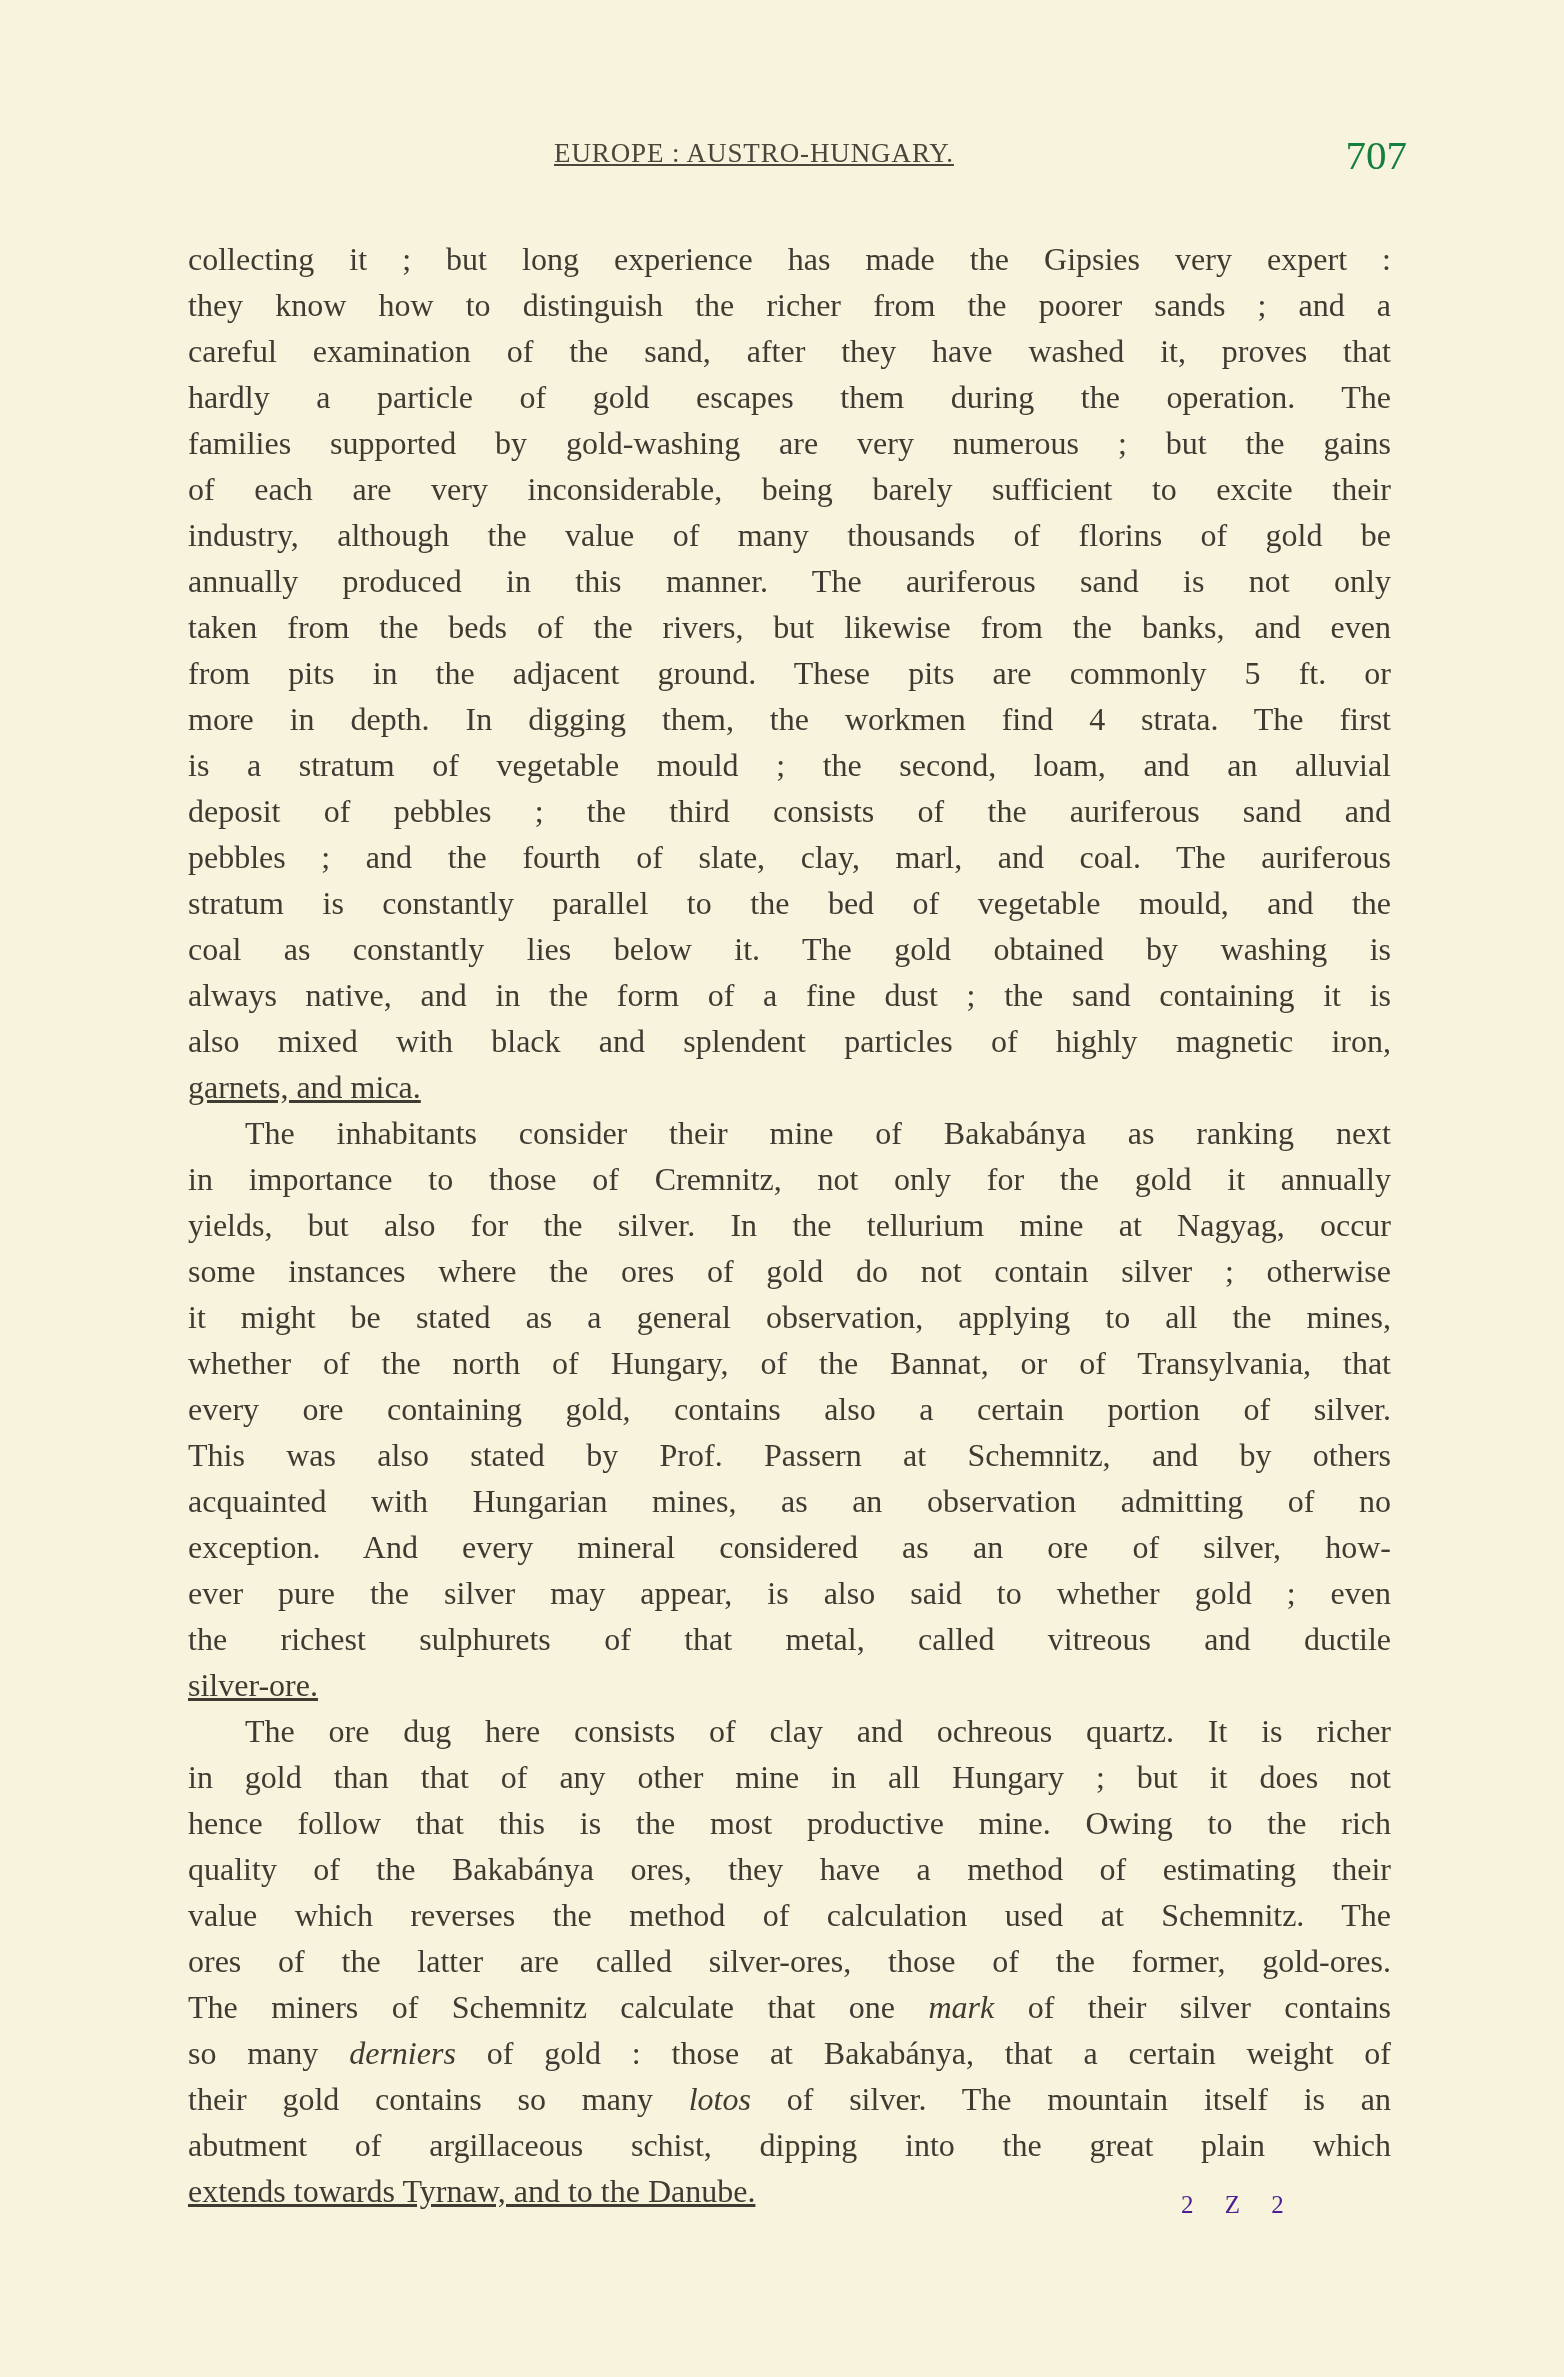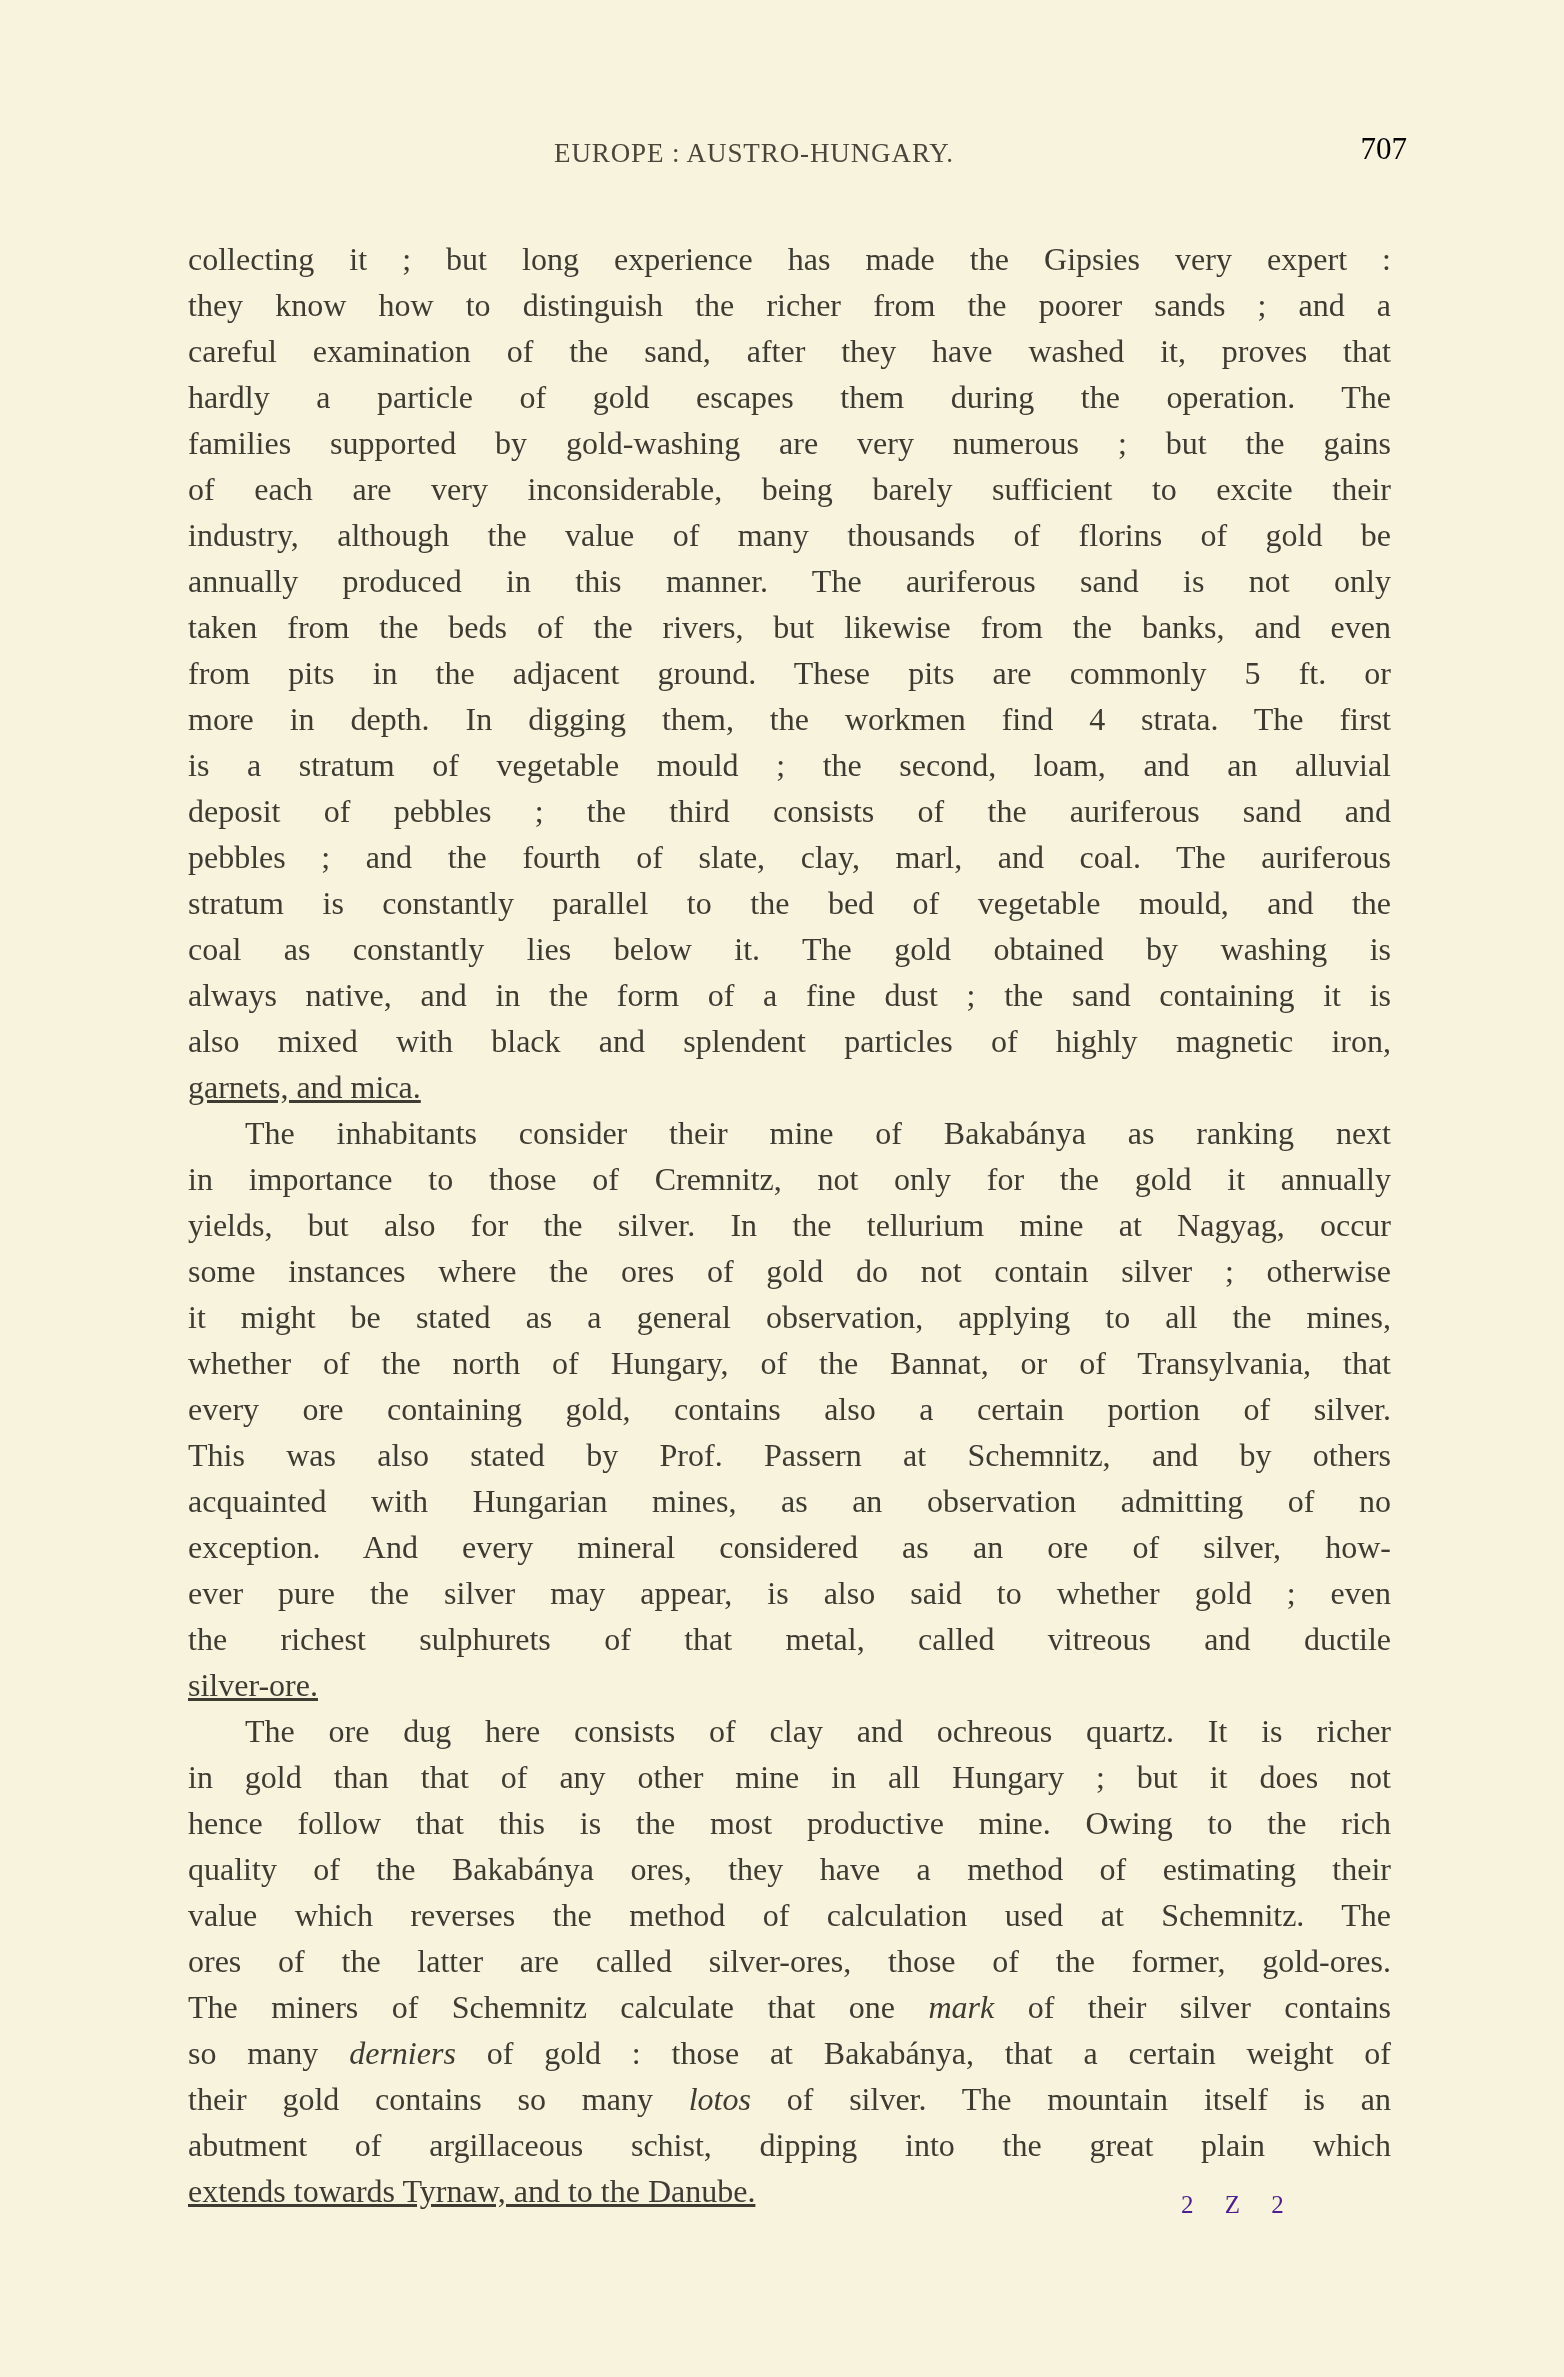--- a/index.html
+++ b/index.html
@@ -8,25 +8,25 @@
     background: #f7f3dc;
     position: relative; overflow: hidden;
     font-family: "Liberation Serif", "DejaVu Serif", serif;
     color: #3e3b33;
   }
   .header {
     position: absolute; top: 131px; left: 188px; width: 1219px; height: 54px;
   }
   .running-head {
     position: absolute; left: 366px; top: 7.2px;
-    font-size: 27px; letter-spacing: 0.9px; color: #4a463c;
+    font-size: 27px; letter-spacing: 0.9px; color: #4a463c; text-decoration: underline;
   }
   .page-number {
     position: absolute; right: 0; top: 0;
-    font-size: 31px; color: #000000;
+    font-size: 41px; color: #15803d;
   }
   .body-text {
     position: absolute; top: 236px; left: 188px; width: 1203px;
     font-size: 32px; line-height: 46px;
     text-align: justify; text-align-last: auto;
   }
   .line { display: block; text-align: justify; text-align-last: justify; white-space: nowrap; }
   .line.last { text-align-last: left; text-decoration: underline; }
   .line.indent { padding-left: 57px; }
   em { }

